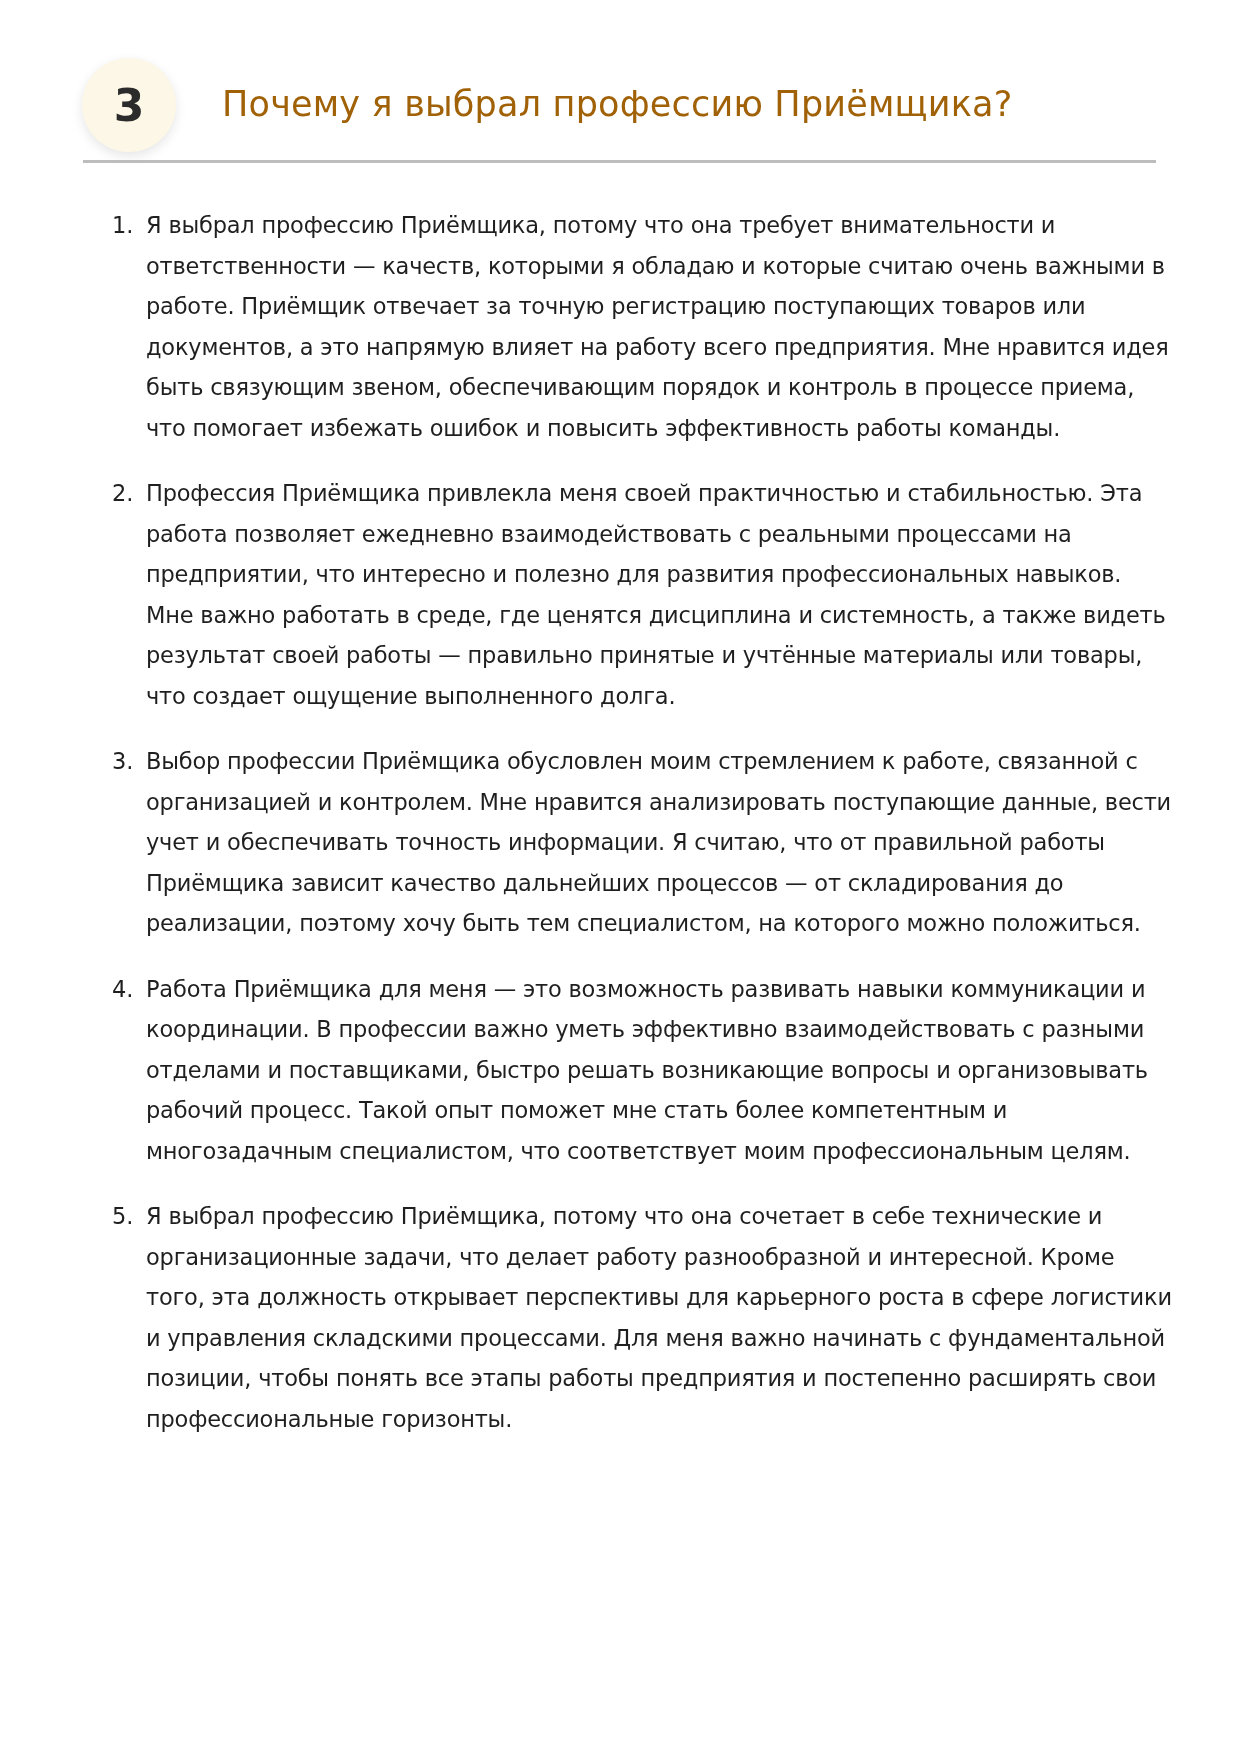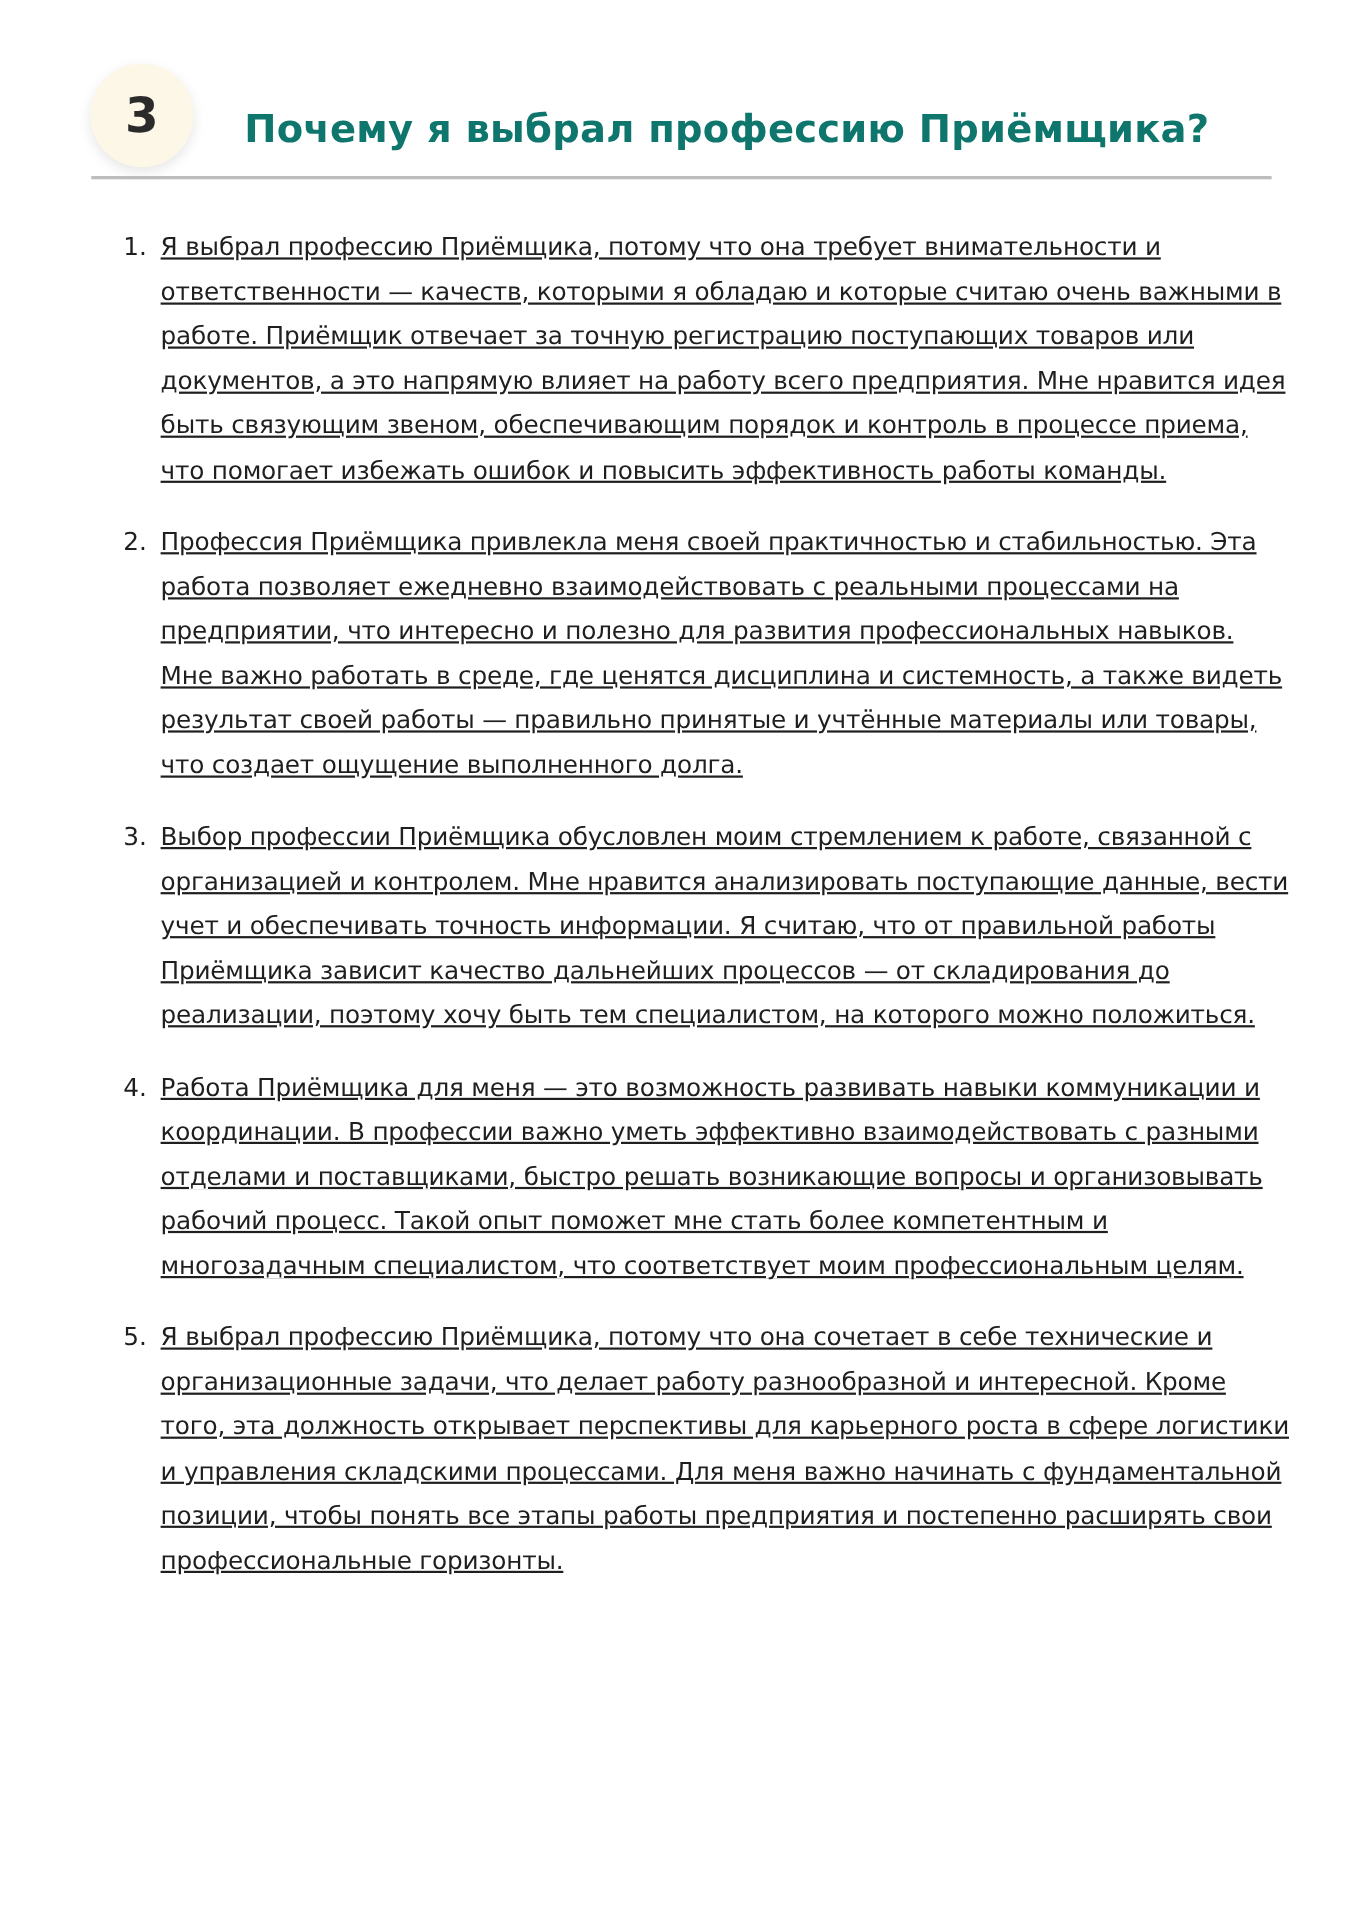--- a/index.html
+++ b/index.html
@@ -2,27 +2,27 @@
 <html><head>
 <meta charset="utf-8">
 <style>
   html, body { margin:0; padding:0; background:#ffffff; }
   body { width:1239px; height:1753px; position:relative; overflow:hidden;
          font-family:"DejaVu Sans","Liberation Sans",sans-serif; color:#1f1f1f; }
   .badge { position:absolute; left:82px; top:58px; width:94px; height:94px; border-radius:50%;
            background:#fcf7e6; box-shadow:0 4px 12px rgba(0,0,0,0.10);
            display:flex; align-items:center; justify-content:center;
            font-weight:bold; font-size:44px; color:#2b2b2b; }
-  .title { position:absolute; left:222px; top:84px; font-weight:bold; font-size:35px;
-           color:#0f766e; letter-spacing:0.2px; white-space:nowrap;margin-top:14px; }
+  .title { position:absolute; left:222px; top:84px; font-weight:normal; font-size:35px;
+           color:#a16207; letter-spacing:0.2px; white-space:nowrap; }
   .rule { position:absolute; left:83px; top:160px; width:1073px; height:3px; background:#bdbdbd; }
   .list { position:absolute; left:112px; top:205px; width:1060px; margin:0; padding:0; list-style:none; }
   .item { display:flex; margin-bottom:25px; }
   .num { width:34px; flex:none; font-size:22.5px; line-height:40.5px; }
-  .text { flex:1; font-size:22.5px; line-height:40.5px; letter-spacing:-0.2px;text-decoration:underline; }
+  .text { flex:1; font-size:22.5px; line-height:40.5px; letter-spacing:-0.2px; }
 </style>
 </head>
 <body>
 
 <div class="badge">3</div>
 <div class="title">Почему я выбрал профессию Приёмщика?</div>
 <div class="rule"></div>
 
 <ol class="list">
   <li class="item">

